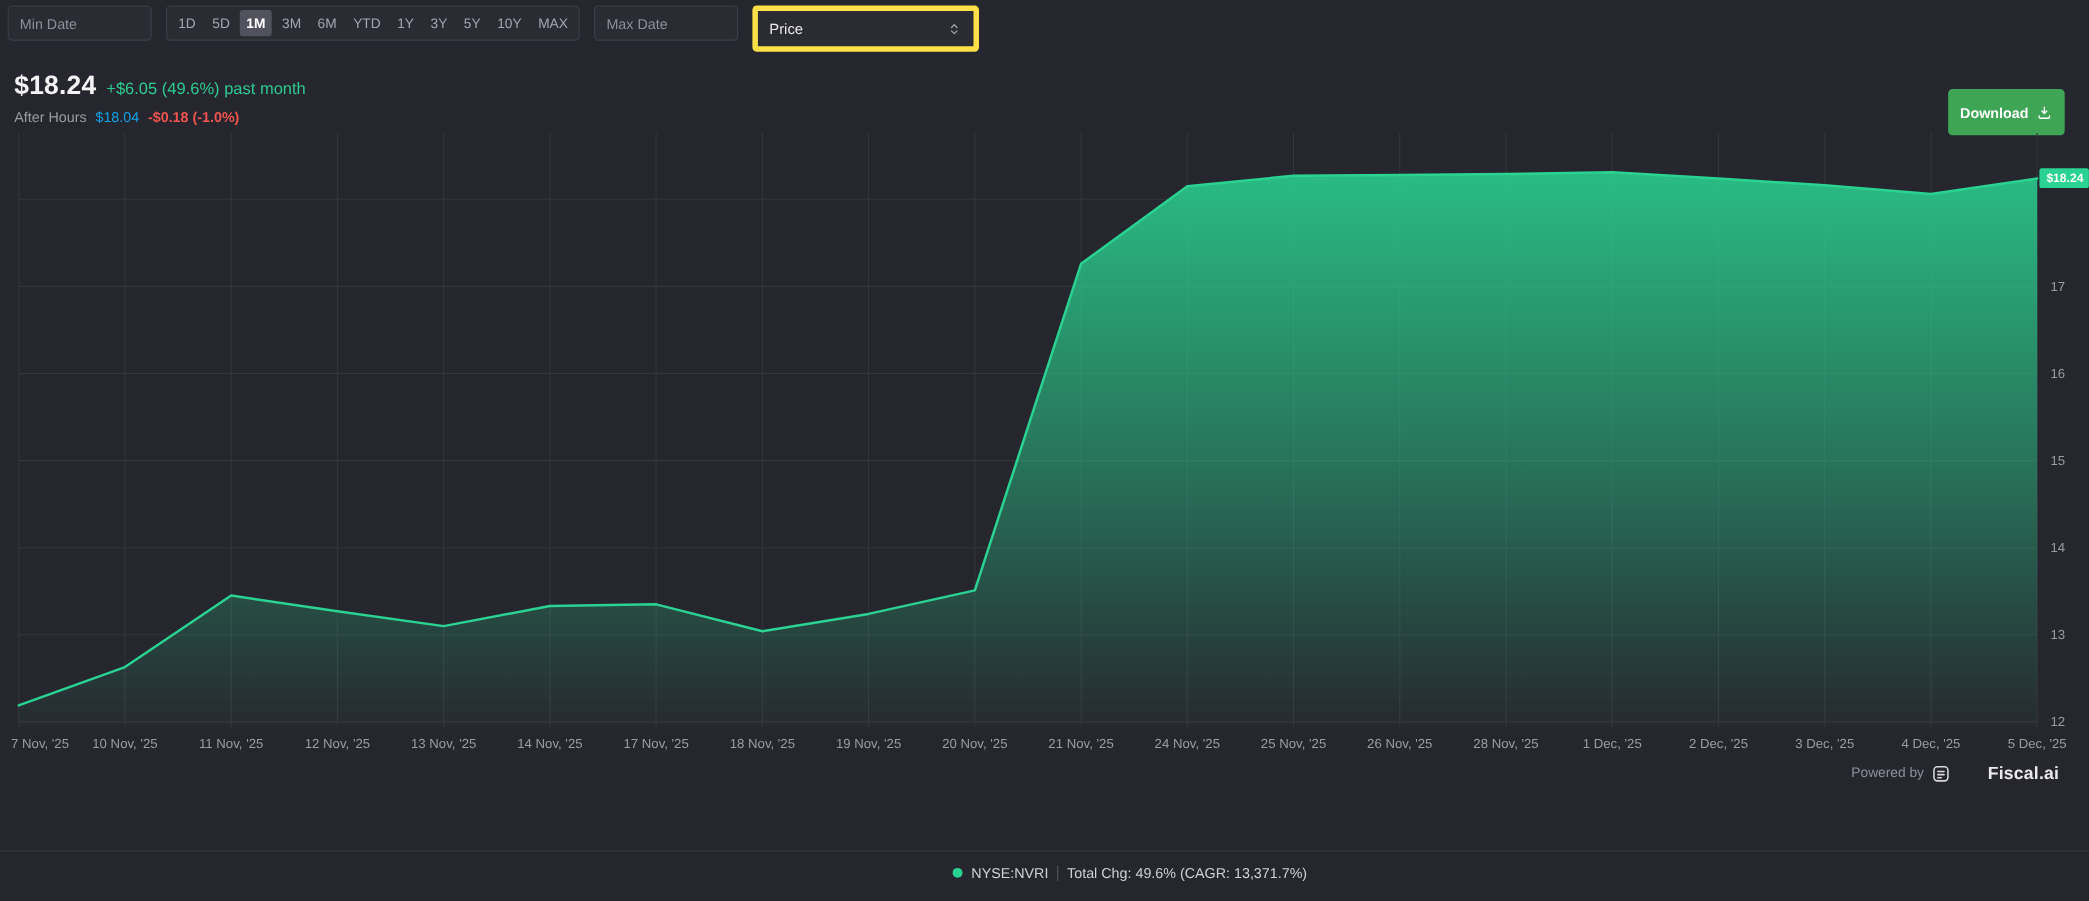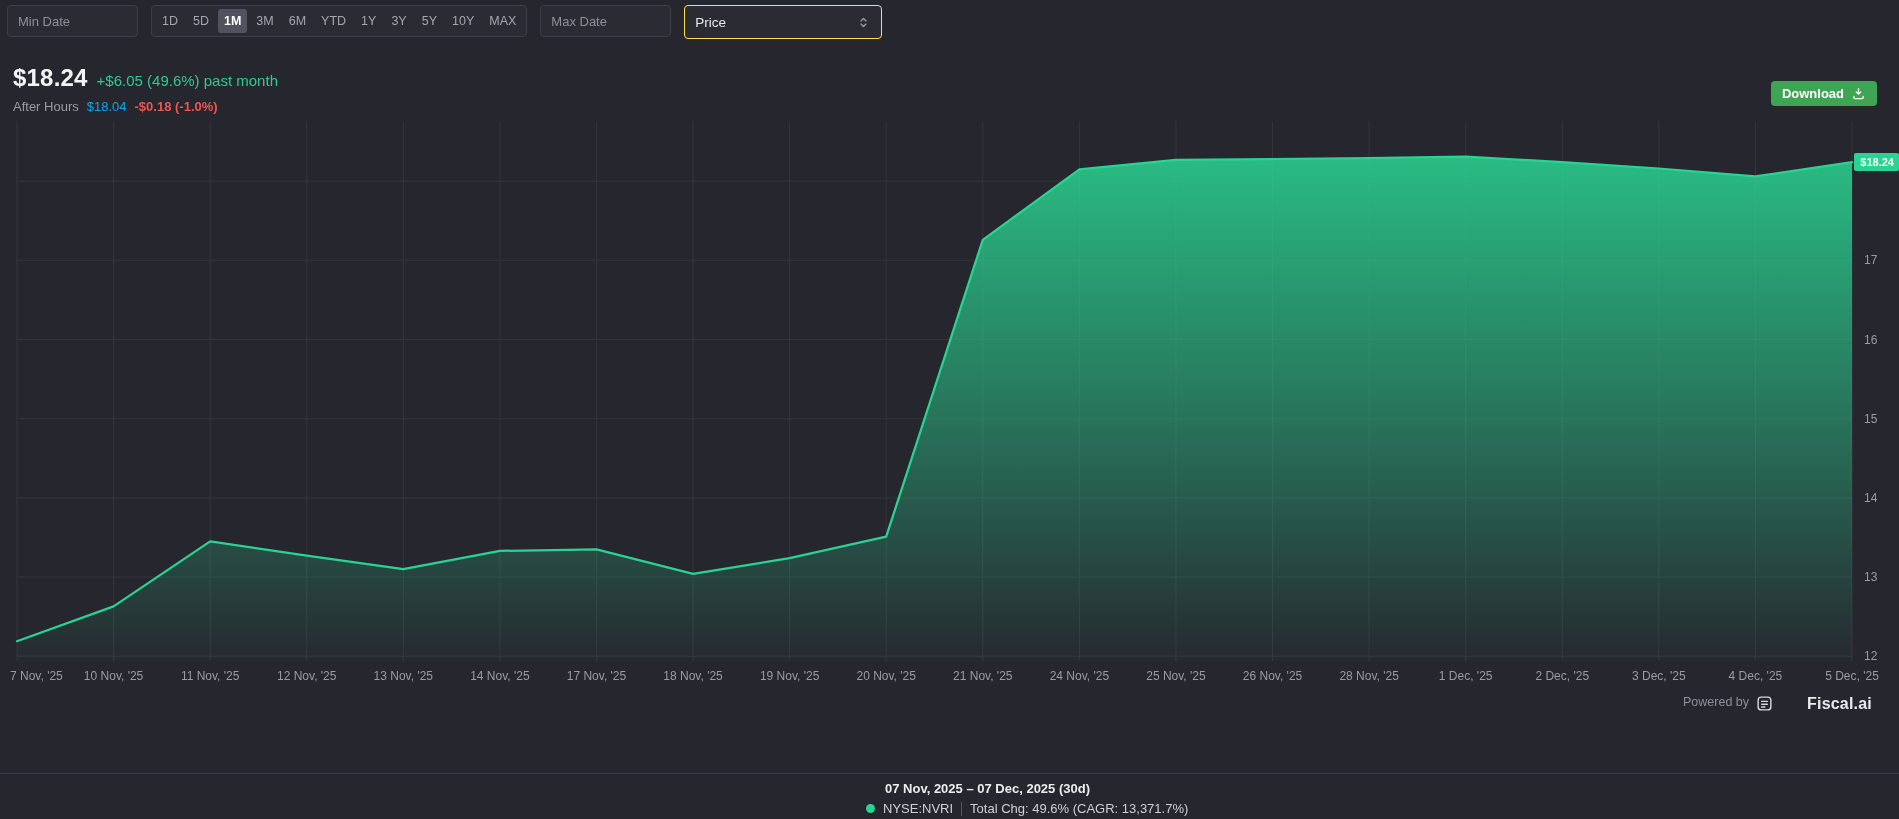--- a/index.html
+++ b/index.html
@@ -9,34 +9,34 @@
   
   .toolbar{position:absolute;left:7px;top:5px;display:flex;align-items:flex-start;gap:13px;}
   .date-input{width:109px;height:30px;background:#2b2b33;border:1px solid #3e3e48;border-radius:4px;
        color:#e8e8ea;font-size:13px;padding:0 10px;font-family:inherit;outline:none;}
   .date-input::placeholder{color:#8f8f99;}
   .range-group{display:flex;align-items:center;gap:3px;height:30px;padding:0 4px;background:#2b2b33;
        border:1px solid #3e3e48;border-radius:4px;}
   .range-btn{background:transparent;border:0;color:#a5a5af;font-size:12.5px;line-height:1;
        padding:6px 6px;border-radius:3px;cursor:pointer;font-family:inherit;}
   .range-btn.active{background:#52525e;color:#fff;font-weight:700;}
-  .metric-select{width:176px;height:32px;background:#2b2b33;border:1px solid #fde047;border-radius:4px;
+  .metric-select{width:176px;height:32px;background:#2b2b33;border:5px solid #fde047;border-radius:4px;
        display:flex;align-items:center;justify-content:space-between;padding:0 10px;cursor:pointer;color:#9fa0a8;}
   .metric-value{color:#e8e8ea;font-size:13.5px;}
 
   
   .header{position:absolute;left:13px;right:22px;top:64px;display:flex;justify-content:space-between;align-items:flex-start;}
   .price-line{display:flex;align-items:baseline;gap:9px;}
   .big-price{font-size:24px;font-weight:700;color:#f4f4f6;letter-spacing:.2px;}
   .price-change{font-size:15px;color:var(--positive,#2ecb8f);}
   .ah-line{margin-top:7px;display:flex;gap:8px;align-items:baseline;font-size:13px;}
   .ah-label{color:#9b9ba3;}
   .ah-price{color:#0ea5e9;font-weight:400;}
   .ah-change{color:var(--negative,#f0544f);font-weight:700;}
-  .download-btn{margin-top:17px;height:25px;display:flex;align-items:center;gap:7px;
+  .download-btn{margin-top:17px;height:42px;display:flex;align-items:center;gap:7px;
        background:var(--download-green,#3da554);color:#fff;border:0;border-radius:4px;padding:0 11px;
        font-size:13px;font-weight:700;font-family:inherit;cursor:pointer;}
 
   
   .chart{position:absolute;left:0;top:115px;width:1899px;height:575px;}
   #chart-svg{display:block;}
   .grid{stroke:var(--grid,#35353d);stroke-width:1;}
   .xlab,.ylab{fill:#9b9ba3;font-size:12px;font-family:"Liberation Sans",sans-serif;}
   .price-tag{position:absolute;right:0;background:var(--accent-green,#2ad391);color:#fff;
        font-size:11px;font-weight:700;padding:3px 5px 3px 6px;border-radius:2px;}
@@ -177,21 +177,20 @@
     <span class="powered-label">Powered by</span>
     <svg class="brand-logo" viewBox="0 0 24 24" width="17" height="17">
       <rect x="3" y="3" width="18" height="18" rx="4.5" fill="none" stroke="currentColor" stroke-width="2"></rect>
       <path d="M8 9h8M8 13h8M8 17h4.5" fill="none" stroke="currentColor" stroke-width="2" stroke-linecap="round"></path>
     </svg>
     <span class="brand-name">Fiscal.ai</span>
   </div>
 
   <div class="footer">
     <div class="footer-inner">
-      <div class="range-summary">07 Nov, 2025 – 07 Dec, 2025 (30d)</div>
       <div class="series-row">
         <span class="dot"></span>
         <span class="ticker">NYSE:NVRI</span>
         <span class="vdiv"></span>
         <span class="total-chg">Total Chg: 49.6% (CAGR: 13,371.7%)</span>
       </div>
     </div>
   </div>
 
 </div>

